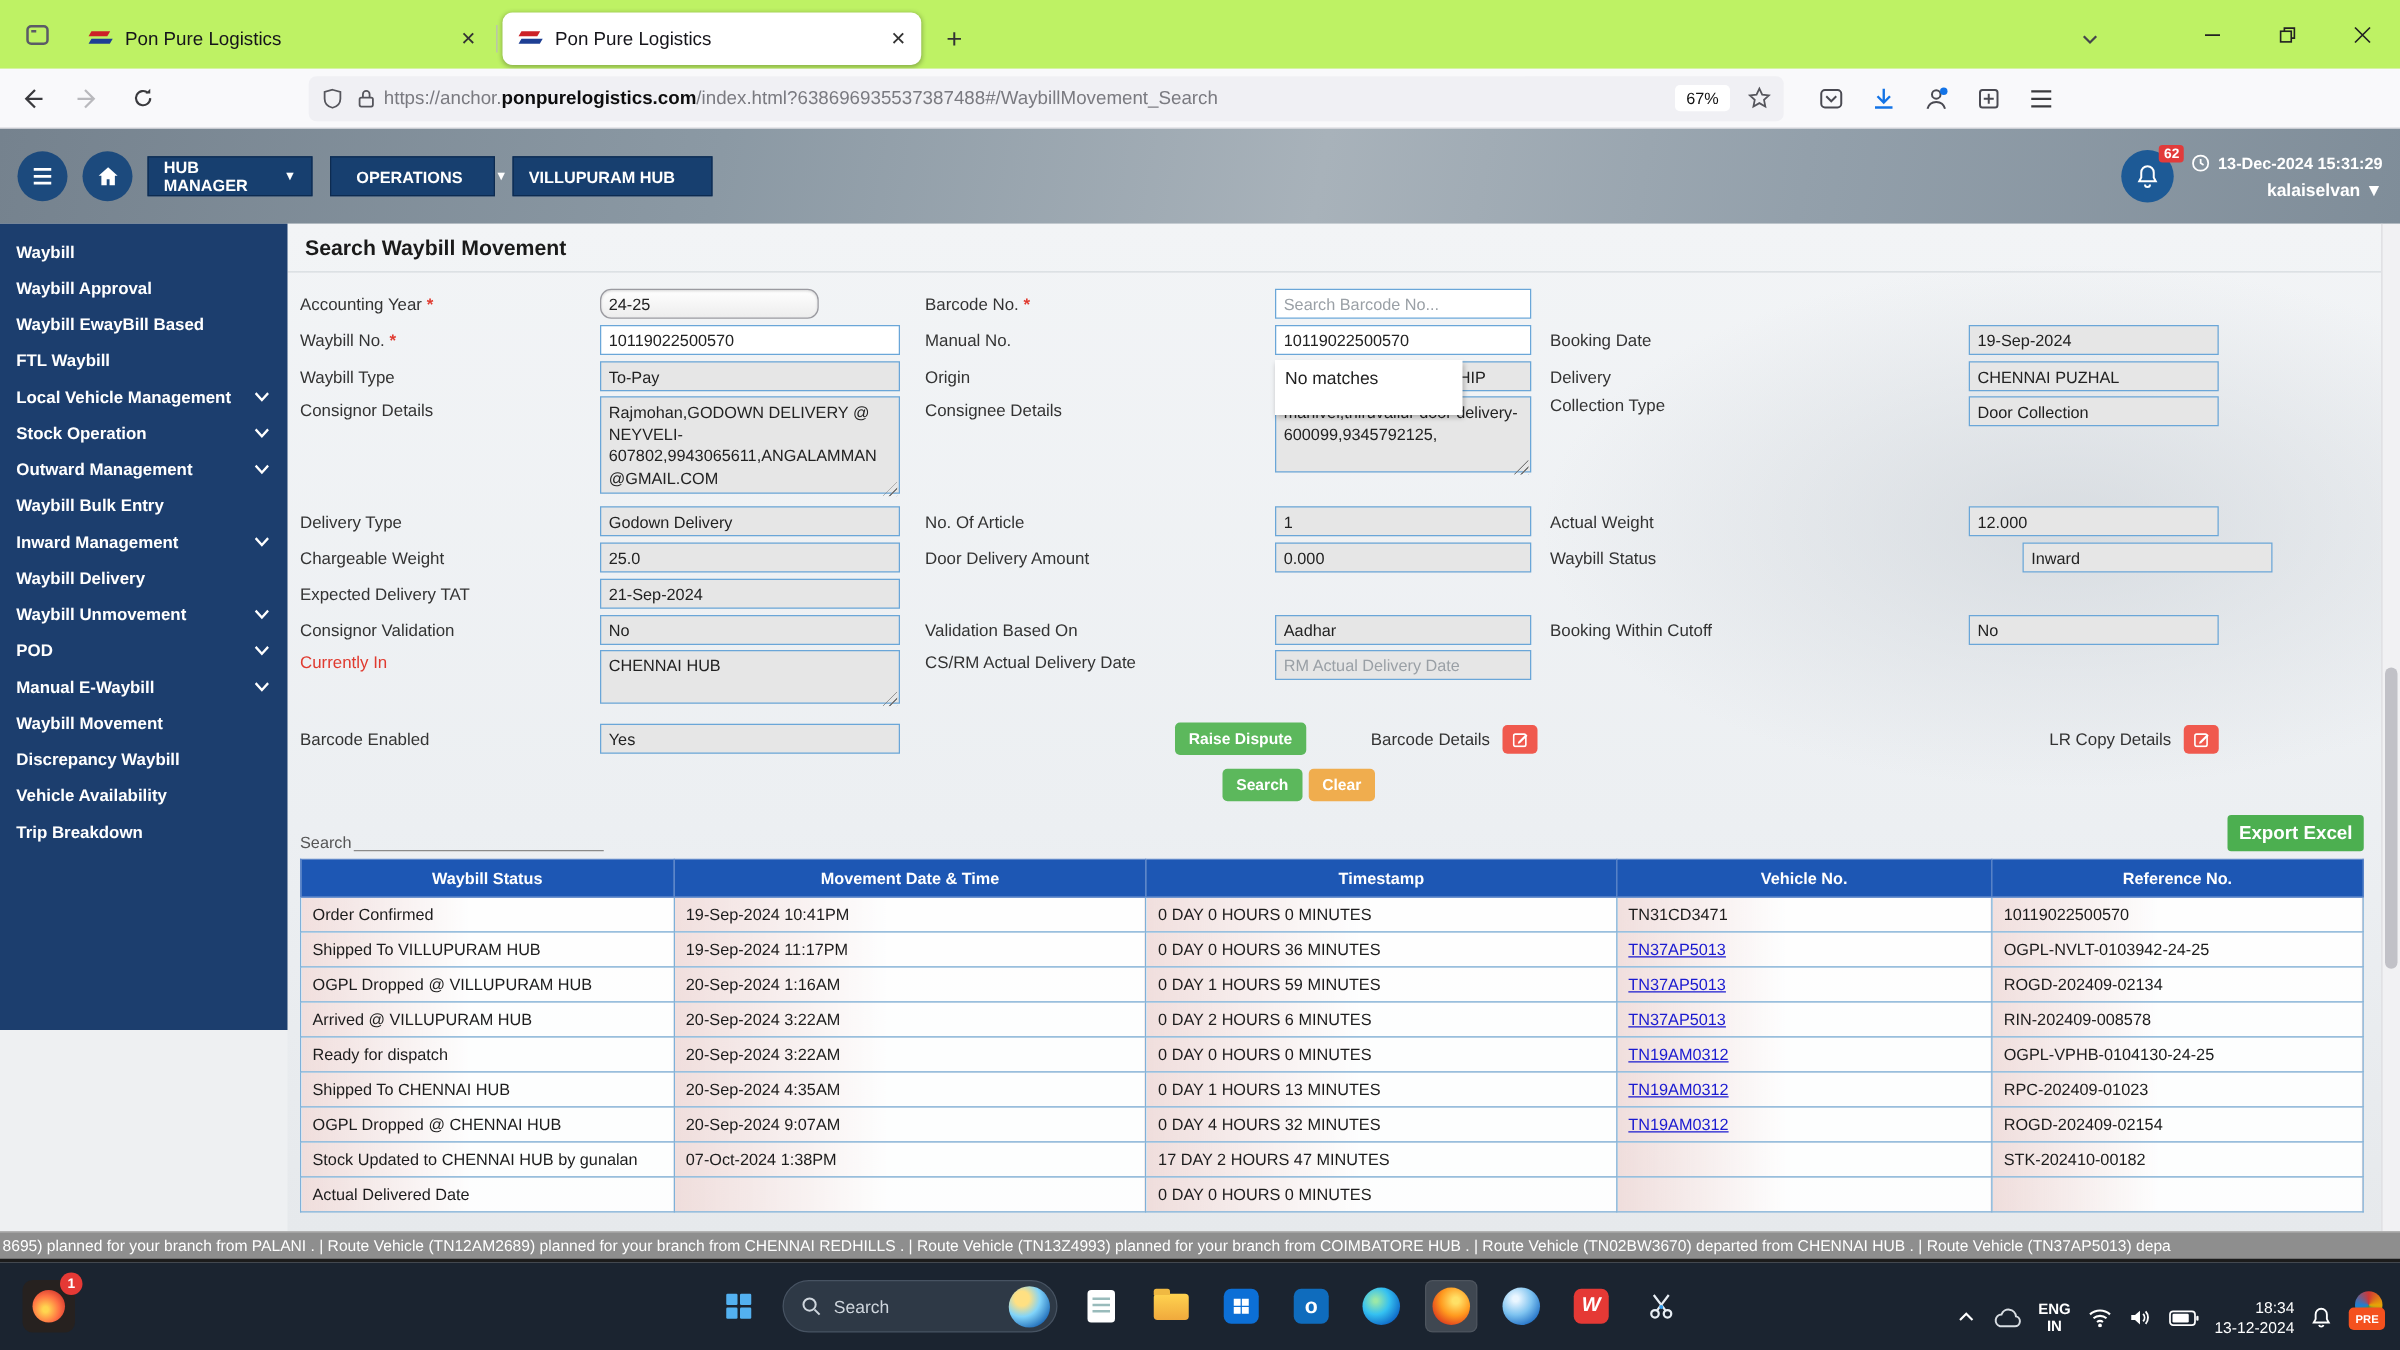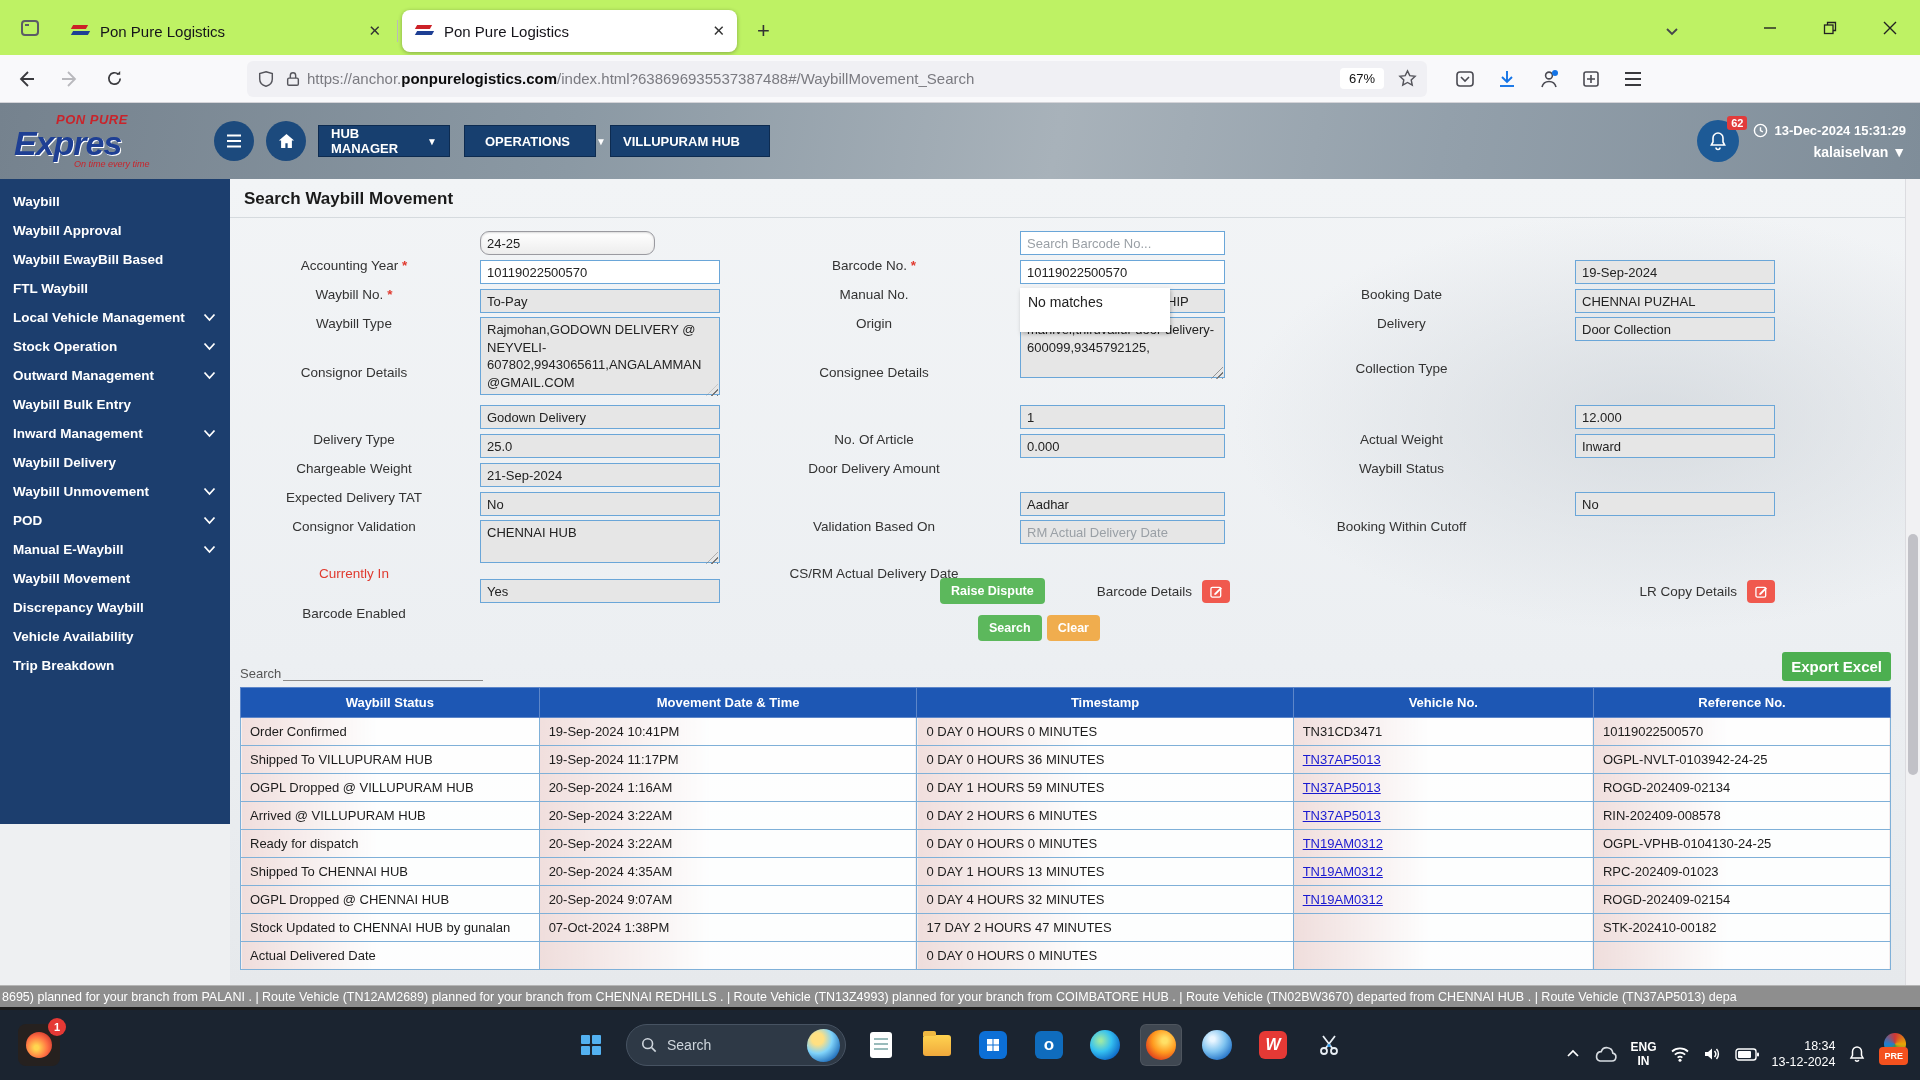--- a/index.html
+++ b/index.html
@@ -58,21 +58,21 @@
   
   .content { position:absolute; top:76px; left:230px; right:15px; bottom:0; background:
       radial-gradient(ellipse 600px 300px at 85% 30%, rgba(200,206,212,.6), transparent 70%),
       linear-gradient(180deg,#f2f4f6 0%,#eceff2 60%,#e6e9ec 100%); overflow:hidden; }
   .pagetitle { font-size:17px; font-weight:700; color:#1a1a1a; padding:10px 0 8px 14px; border-bottom:1px solid #d5dade; }
 
   .form { position:relative; margin:12px 0 0 10px; display:grid;
       grid-template-columns:230px 250px 270px 210px 325px 200px;
       grid-template-rows:26px 26px 26px 84px 26px 26px 26px 26px 50px 36px 32px;
       column-gap:10px; row-gap:3px; align-items:center; }
-  .lb { text-align:center; font-size:13.5px; color:#333; padding-right:2px; white-space:nowrap;margin-top:44px; }
+  .lb { text-align:left; font-size:13.5px; color:#333; padding-right:2px; white-space:nowrap; }
   .lb.req::after { content:" *"; color:#e03a2f; font-weight:700; }
   .lb.red { color:#e03a2f; }
   .lb.top { align-self:start; padding-top:4px; }
   .inp { height:24px; width:240px; border:1px solid #6fa8d8; border:1px solid #6aa6d8; background:#fff; font-size:13px; color:#222; padding:0 6px; font-family:"Liberation Sans",sans-serif; }
   .inp::placeholder, textarea::placeholder { color:#9aa0a6; }
   .inp.ro { background:#e6e6e6; }
   .inp.acct { width:175px; border:1px solid #9a9aa0; border-radius:9px; background:linear-gradient(#fff,#ededed); box-shadow:inset 0 1px 2px rgba(0,0,0,.15); }
   .c4i { width:205px; } .c6i { width:200px; }
   .tawrap { position:relative; width:240px; align-self:start; }
   .tawrap.c4 { width:205px; }
@@ -239,25 +239,20 @@
       </svg>
     <svg width="20" height="18" viewBox="0 0 20 18">
         <path d="M2 3h16M2 9h16M2 15h16" stroke="#3a3a3e" stroke-width="1.8"></path>
       </svg>
   </div>
 </div>
 
 <div class="app">
 
   <div class="appheader">
-    <div class="brand">
-      <div class="b1">PON PURE</div>
-      <div class="b2">Expres</div>
-      <div class="b3">On time every time</div>
-    </div>
     <div class="circlebtn">
       <svg width="18" height="16" viewBox="0 0 18 16">
           <path d="M2 2.5h14M2 8h14M2 13.5h14" stroke="#fff" stroke-width="2.2"></path>
         </svg>
     </div>
     <div class="circlebtn">
       <svg width="19" height="18" viewBox="0 0 20 19">
           <path d="M10 2L2 9h2.3v8h4.5v-5h2.4v5h4.5V9H18z" fill="#fff"></path>
         </svg>
     </div>
@@ -422,21 +417,21 @@
       <label class="lb" style="grid-row:5;grid-column:3">No. Of Article</label>
       <input class="inp ro c4i" style="grid-area: 5 / 4;" readonly="" value="1">
       <label class="lb" style="grid-row:5;grid-column:5">Actual Weight</label>
       <input class="inp ro c6i" style="grid-area: 5 / 6;" readonly="" value="12.000">
 
       <label class="lb" style="grid-row:6;grid-column:1">Chargeable Weight</label>
       <input class="inp ro" style="grid-area: 6 / 2;" readonly="" value="25.0">
       <label class="lb" style="grid-row:6;grid-column:3">Door Delivery Amount</label>
       <input class="inp ro c4i" style="grid-area: 6 / 4;" readonly="" value="0.000">
       <label class="lb" style="grid-row:6;grid-column:5">Waybill Status</label>
-      <input class="inp ro c6i" style="grid-area: 6 / 6;" readonly="" value="Inward">
+      <input class="inp ro c6i" style="grid-area: 6 / 6; margin-left: 43px;" readonly="" value="Inward">
 
       <label class="lb" style="grid-row:7;grid-column:1">Expected Delivery TAT</label>
       <input class="inp ro" style="grid-area: 7 / 2;" readonly="" value="21-Sep-2024">
 
       <label class="lb" style="grid-row:8;grid-column:1">Consignor Validation</label>
       <input class="inp ro" style="grid-area: 8 / 2;" readonly="" value="No">
       <label class="lb" style="grid-row:8;grid-column:3">Validation Based On</label>
       <input class="inp ro c4i" style="grid-area: 8 / 4;" readonly="" value="Aadhar">
       <label class="lb" style="grid-row:8;grid-column:5">Booking Within Cutoff</label>
       <input class="inp ro c6i" style="grid-area: 8 / 6;" readonly="" value="No">

